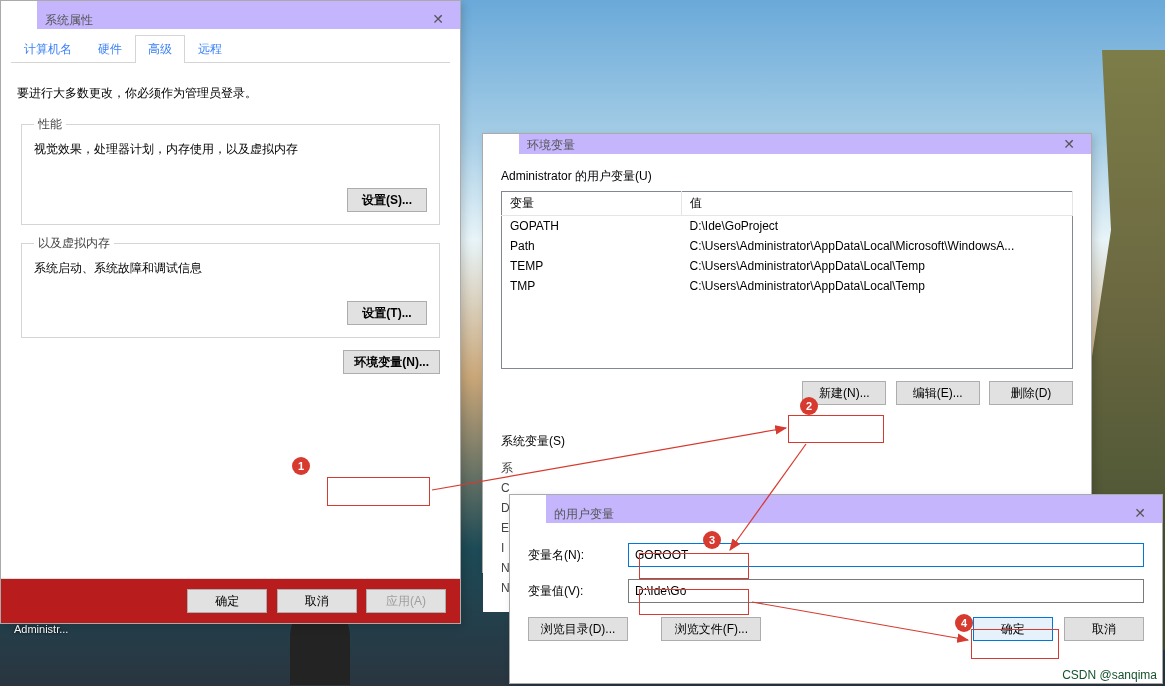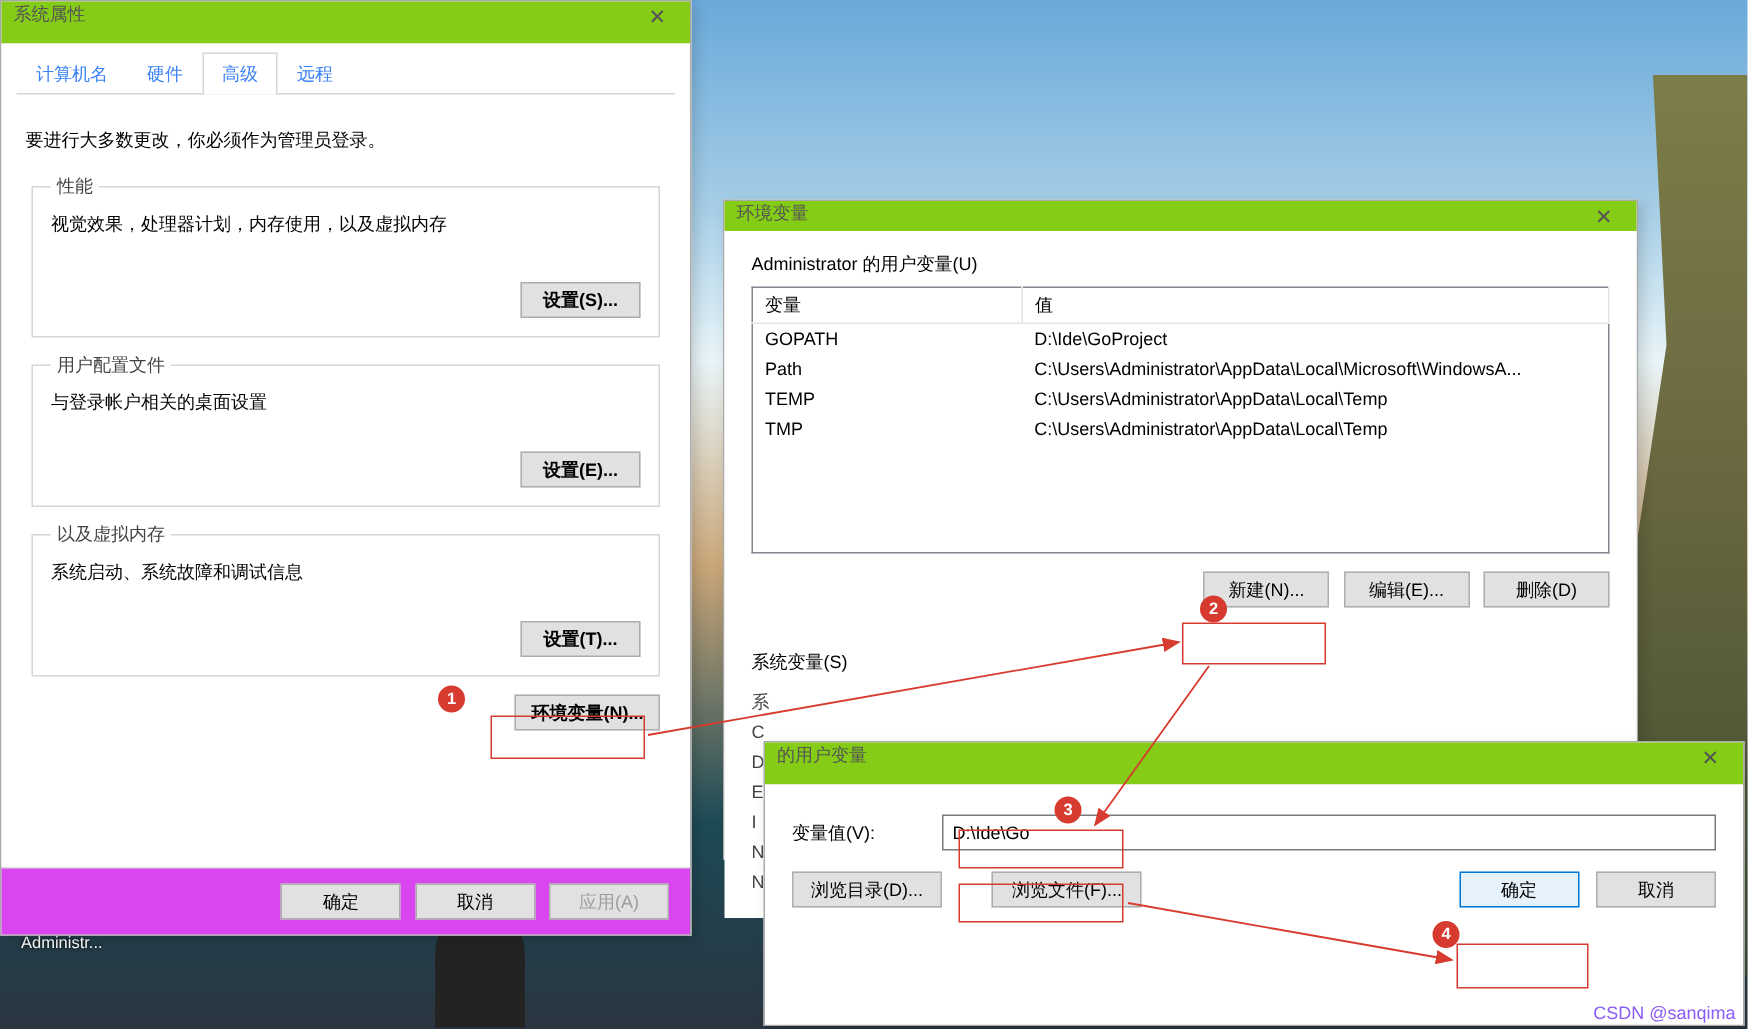--- a/index.html
+++ b/index.html
@@ -29,41 +29,42 @@
   .desk-icon { position:absolute; left:14px; top:590px; width:40px; color:#fff; font-size:11px; text-shadow:0 0 3px #000;}
   .desk-icon .ico { width:32px; height:30px; background:#ccc; border:1px solid #888; margin-bottom:3px;}
 
   
   .win {
     position:absolute; background:#fff; border:1px solid #aaa;
     display:flex; flex-direction:column;
     box-shadow: 3px 3px 8px rgba(0,0,0,0.15);
   }
   .titlebar {
-    height:28px; display:flex; align-items:flex-start; padding:0 8px;
-    background:#84cc16; color:#555; font-size:12px;
+    height:28px; display:flex; align-items:flex-end; padding:0 8px;
+    background:#c4b5fd; color:#555; font-size:12px;
     justify-content:space-between;
+    margin-left:36px;
   }
   .close-x { font-family:Arial; font-size:14px; color:#555; padding:2px 8px; cursor:pointer;}
   .win-body { flex:1; padding:10px; background:#fff; position:relative;}
   fieldset.groupbox {
     border:1px solid #d5d5d5; margin:8px 4px 10px 4px; padding:8px 12px 12px 12px;
   }
   fieldset.groupbox > legend { padding:0 4px; color:#444;}
   .btn {
     display:inline-block; min-width:80px; height:24px; line-height:22px;
     text-align:center; border:1px solid #adadad; background:#e1e1e1;
     padding:0 10px; cursor:pointer; font-size:12px;
   }
   .btn.disabled { color:#9e9e9e; cursor:default;}
   .tabs { display:flex; border-bottom:1px solid #d5d5d5; margin-bottom:6px;}
   .tab { padding:5px 12px; cursor:pointer; color:#3b82f6; border:1px solid transparent; border-bottom:none; margin-bottom:-1px;}
   .tab.active { border-color:#d5d5d5; background:#fff; }
   .right-align { text-align:right; margin-top:8px;font-weight:bold;}
-  .mainbuttons { text-align:right; padding:10px 14px; background:#d946ef; border-top:1px solid #ddd;}
+  .mainbuttons { text-align:right; padding:10px 14px; background:#b91c1c; border-top:1px solid #ddd;}
   .mainbuttons .btn { margin-left:6px; min-width:80px;}
 
   
   .table {
     width:100%; border:1px solid #828790; border-collapse:collapse; font-size:12px;
   }
   .table th { text-align:left; font-weight:normal; padding:3px 8px;
     background:#fff; border-bottom:1px solid #e5e5e5; border-right:1px solid #e5e5e5;}
   .table td { padding:3px 8px; }
   .btnrow { text-align:right; margin-top:12px; }
@@ -78,21 +79,21 @@
 
   
   .badge {
     position:absolute; width:18px; height:18px; border-radius:50%;
     background:#d73a2e; color:#fff; font-size:11px; line-height:18px; text-align:center;
     font-weight:bold; z-index:50;
   }
   .redbox { position:absolute; border:1.5px solid #d73a2e; pointer-events:none; z-index:40;}
   svg.arrows { position:absolute; left:0; top:0; width:1165px; height:686px; pointer-events:none; z-index:45;}
 
-  .watermark { position:absolute; right:8px; bottom:4px; color:#8b5cf6; font-size:12px;}
+  .watermark { position:absolute; right:8px; bottom:4px; color:#14532d; font-size:12px;}
 </style>
 </head>
 <body>
 
 <div class="bg-mountain"></div>
 <div class="bg-person"></div>
 <div class="desk-icon">
   <div class="ico"></div>
   <span>Administr...</span>
 </div>
@@ -113,27 +114,20 @@
       <div style="margin:6px 0 14px 0;">要进行大多数更改，你必须作为管理员登录。</div>
 
       <fieldset class="groupbox">
         <legend>性能</legend>
         <div>视觉效果，处理器计划，内存使用，以及虚拟内存</div>
         <div class="right-align" style="margin-top:30px;">
           <span class="btn">设置(S)...</span>
         </div>
       </fieldset>
 
-      <fieldset class="groupbox">
-        <legend>用户配置文件</legend>
-        <div>与登录帐户相关的桌面设置</div>
-        <div class="right-align" style="margin-top:24px;">
-          <span class="btn">设置(E)...</span>
-        </div>
-      </fieldset>
 
       <fieldset class="groupbox">
         <legend>以及虚拟内存</legend>
         <div>系统启动、系统故障和调试信息</div>
         <div class="right-align" style="margin-top:24px;">
           <span class="btn">设置(T)...</span>
         </div>
       </fieldset>
 
       <div class="right-align" style="margin:12px 4px 16px 0;">
@@ -208,20 +202,24 @@
       </div>
   </div>
 </div>
 
 <div class="win" style="left:509px; top:494px; width:654px; height:190px;">
   <div class="titlebar">
     <span>的用户变量</span>
     <span class="close-x">✕</span>
   </div>
   <div class="win-body" style="padding:8px 18px;">
+    <div class="formrow">
+      <label>变量名(N):</label>
+      <input id="nameinput" style="border: 1px solid rgb(0, 120, 215);" value="GOROOT">
+    </div>
     <div class="formrow">
       <label>变量值(V):</label>
       <input id="valueinput" value="D:\Ide\Go" style="">
     </div>
     <div style="display:flex; justify-content:space-between; margin-top:14px;align-items:flex-end;">
       <div>
         <span class="btn" style="min-width:100px;">浏览目录(D)...</span>
         <span class="btn" style="min-width:100px; margin-left:30px;">浏览文件(F)...</span>
       </div>
       <div>

